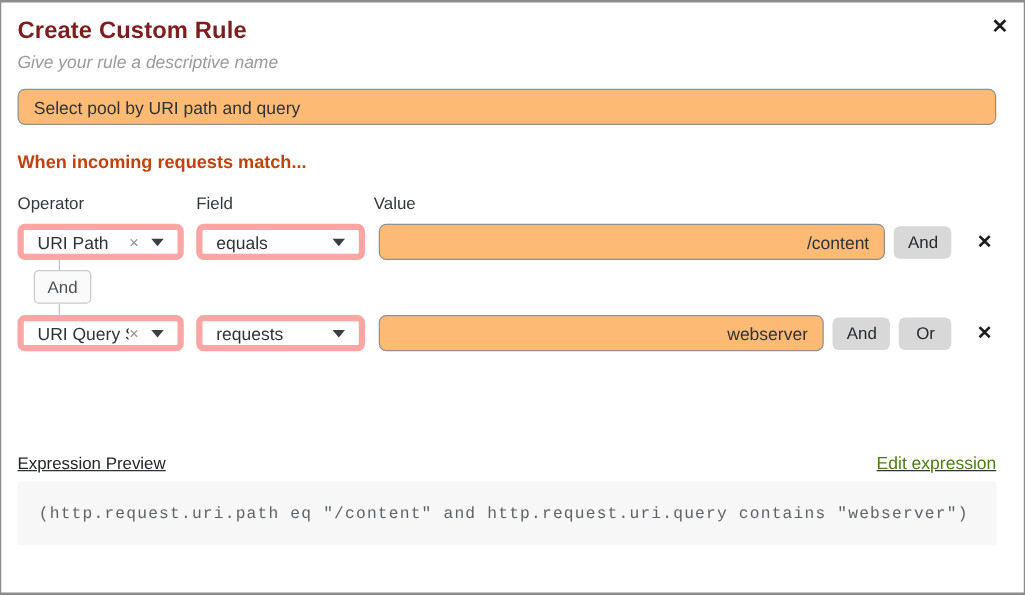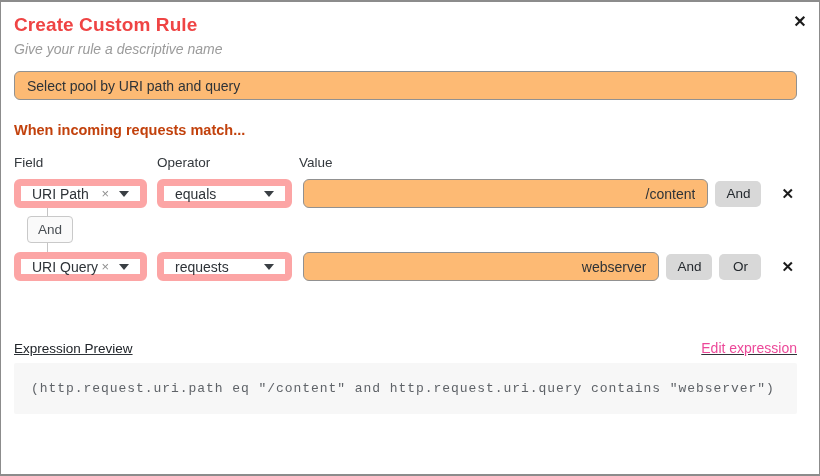--- a/index.html
+++ b/index.html
@@ -14,21 +14,21 @@
     width: 820px; height: 476px;
     background: #fff;
     border: 1px solid #8c8c8c;
     border-top-width: 2px;
     border-bottom-width: 2px;
     padding: 11px 22px 0 13px;
     position: relative;
   }
   
   .modal-title {
-    font-size: 19px; font-weight: bold; color: #ef4444;
+    font-size: 19px; font-weight: bold; color: #7f1d1d;
     line-height: 24px; letter-spacing: 0.1px;
   }
   .close-btn {
     position: absolute; top: 8px; right: 8px;
     width: 22px; height: 22px;
     display: flex; align-items: center; justify-content: center;
     font-size: 16px; font-weight: bold; color: #1b1b1b;
     cursor: pointer; background: none; border: none;
     font-family: "Liberation Sans", sans-serif;
   }
@@ -46,21 +46,21 @@
   .rule-name-input { margin-top: 13px; }
   
   .section-heading { margin-top: 22px; font-size: 14.5px; font-weight: bold; color: #c2410c; }
   .col-labels {
     margin-top: 17px;
     display: grid; grid-template-columns: 143px 142px 1fr;
     font-size: 13.5px; color: #33383d;
   }
   .cond-row { display: flex; align-items: center; margin-top: 9px; }
   .combo {
-    height: 29px; border: 7px solid #fca5a5; border-radius: 6px;
+    height: 29px; border: 5px solid #fca5a5; border-radius: 6px;
     background: #fff; display: flex; align-items: center;
     padding: 4px 11px; cursor: pointer; font-size: 14px; color: #2e3338;
   }
   .combo-field { width: 133px; }
   .combo-operator { width: 135px; margin-left: 10px; }
   .combo-label { flex: 1; white-space: nowrap; overflow: hidden; }
   .clear-x { color: #8f8f8f; font-size: 13px; margin-right: 10px; cursor: pointer; line-height: 1; }
   .caret {
     width: 0; height: 0;
     border-left: 5px solid transparent; border-right: 5px solid transparent;
@@ -90,21 +90,21 @@
     background: #fafafa; border: 1px solid #c9c9c9; border-radius: 4px;
     display: flex; align-items: center;
     font-size: 13.5px; color: #4a4f54;
   }
   
   .expr-header {
     margin-top: 59px;
     display: flex; justify-content: space-between; align-items: baseline; text-decoration: underline;
   }
   .expr-label { font-size: 13.5px; color: #21252a; }
-  .edit-link { font-size: 14px; color: #ec4899; text-decoration: none; cursor: pointer; }
+  .edit-link { font-size: 14px; color: #4d7c0f; text-decoration: none; cursor: pointer; margin-top: 22px; }
   .code-block {
     margin-top: 7px; height: 51px;
     background: #f7f7f7; border-radius: 2px;
     display: flex; align-items: center;
     padding: 0 10px 0 17px;
     overflow: hidden;
   }
   .code-text {
     font-family: "Liberation Mono", "DejaVu Sans Mono", monospace;
     font-size: 13px; letter-spacing: 0.95px; color: #5f6368;
@@ -118,22 +118,22 @@
 
   <h1 class="modal-title">Create Custom Rule</h1>
   <button class="close-btn">✕</button>
 
   <div class="hint">Give your rule a descriptive name</div>
   <input class="text-input rule-name-input" type="text" value="Select pool by URI path and query" style="">
 
   <h2 class="section-heading">When incoming requests match...</h2>
 
   <div class="col-labels">
+    <span>Operator</span>
     <span>Field</span>
-    <span>Operator</span>
     <span>Value</span>
   </div>
 
   <div class="cond-row">
     <div class="combo combo-field">
       <span class="combo-label">URI Path</span>
       <span class="clear-x">×</span>
       <span class="caret"></span>
     </div>
     <div class="combo combo-operator">

